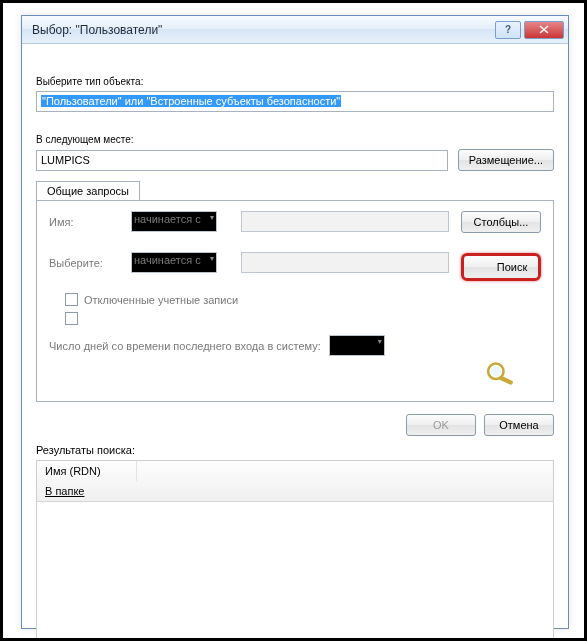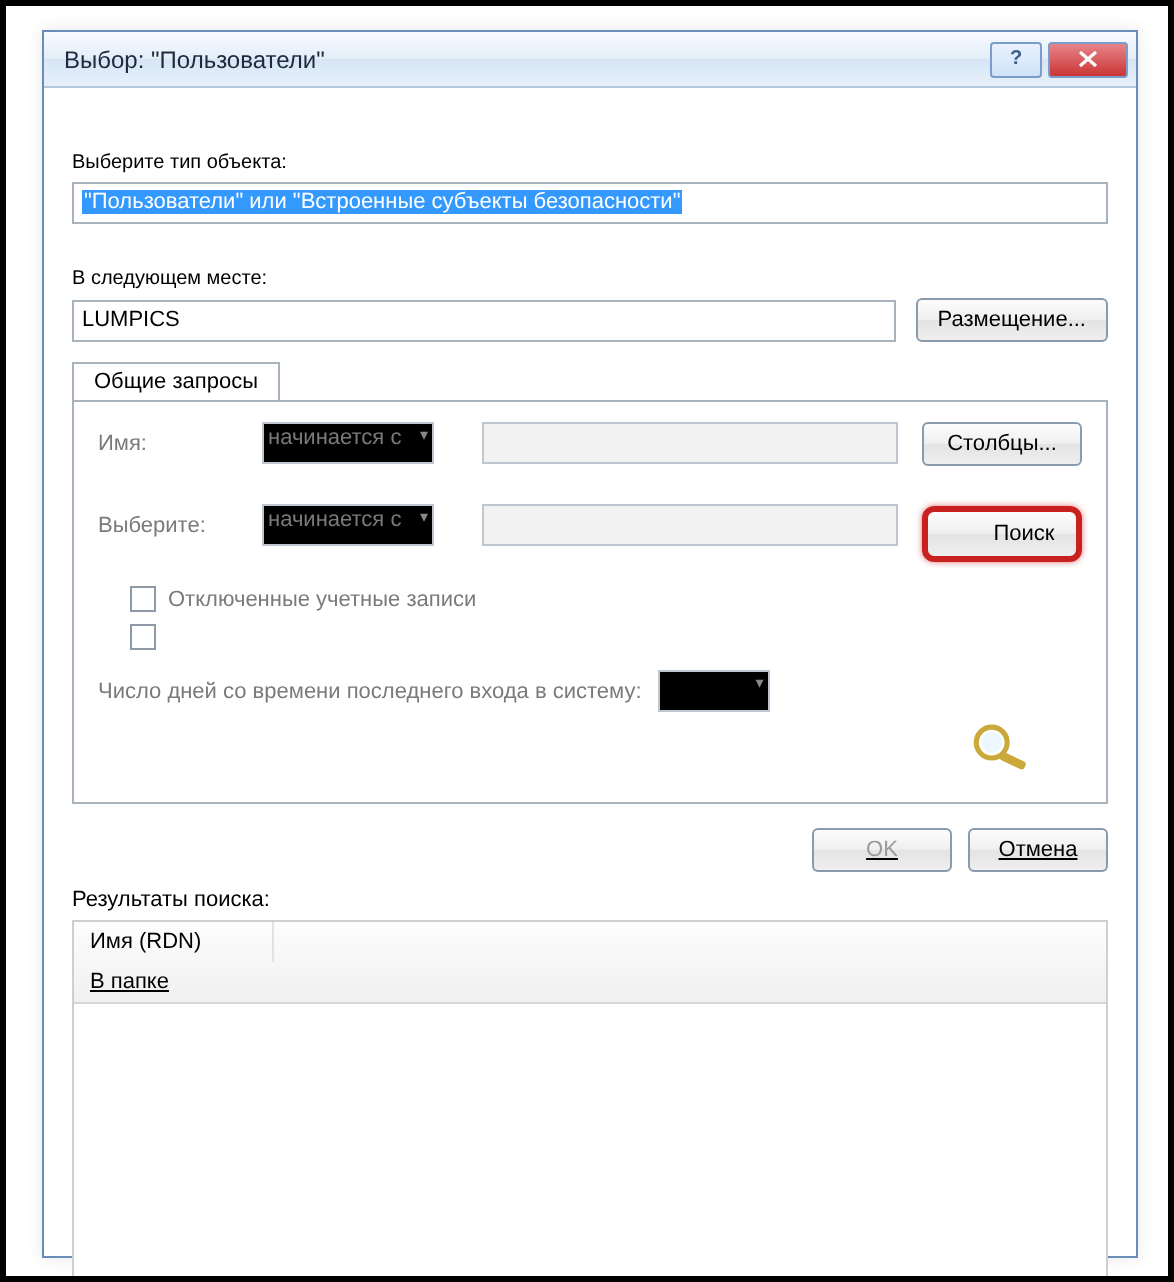--- a/index.html
+++ b/index.html
@@ -187,21 +187,20 @@
       margin-top: 60px;
       align-self: center;
       width: 36px;
       height: 24px;
     }
     .bottom-row {
       display: flex;
       justify-content: flex-end;
       gap: 8px;
       margin: 12px 0 8px;
-      text-decoration: underline;
     }
     .results-label {
       font-size: 11px;
       margin-bottom: 4px;
     }
     .results-table {
       border: 1px solid #cfcfcf;
     }
     .table-header {
       display: flex;

